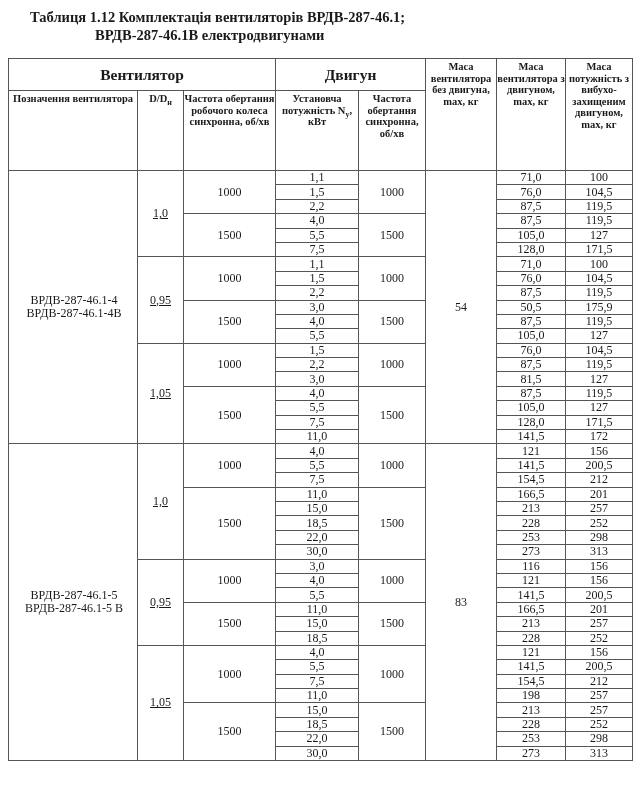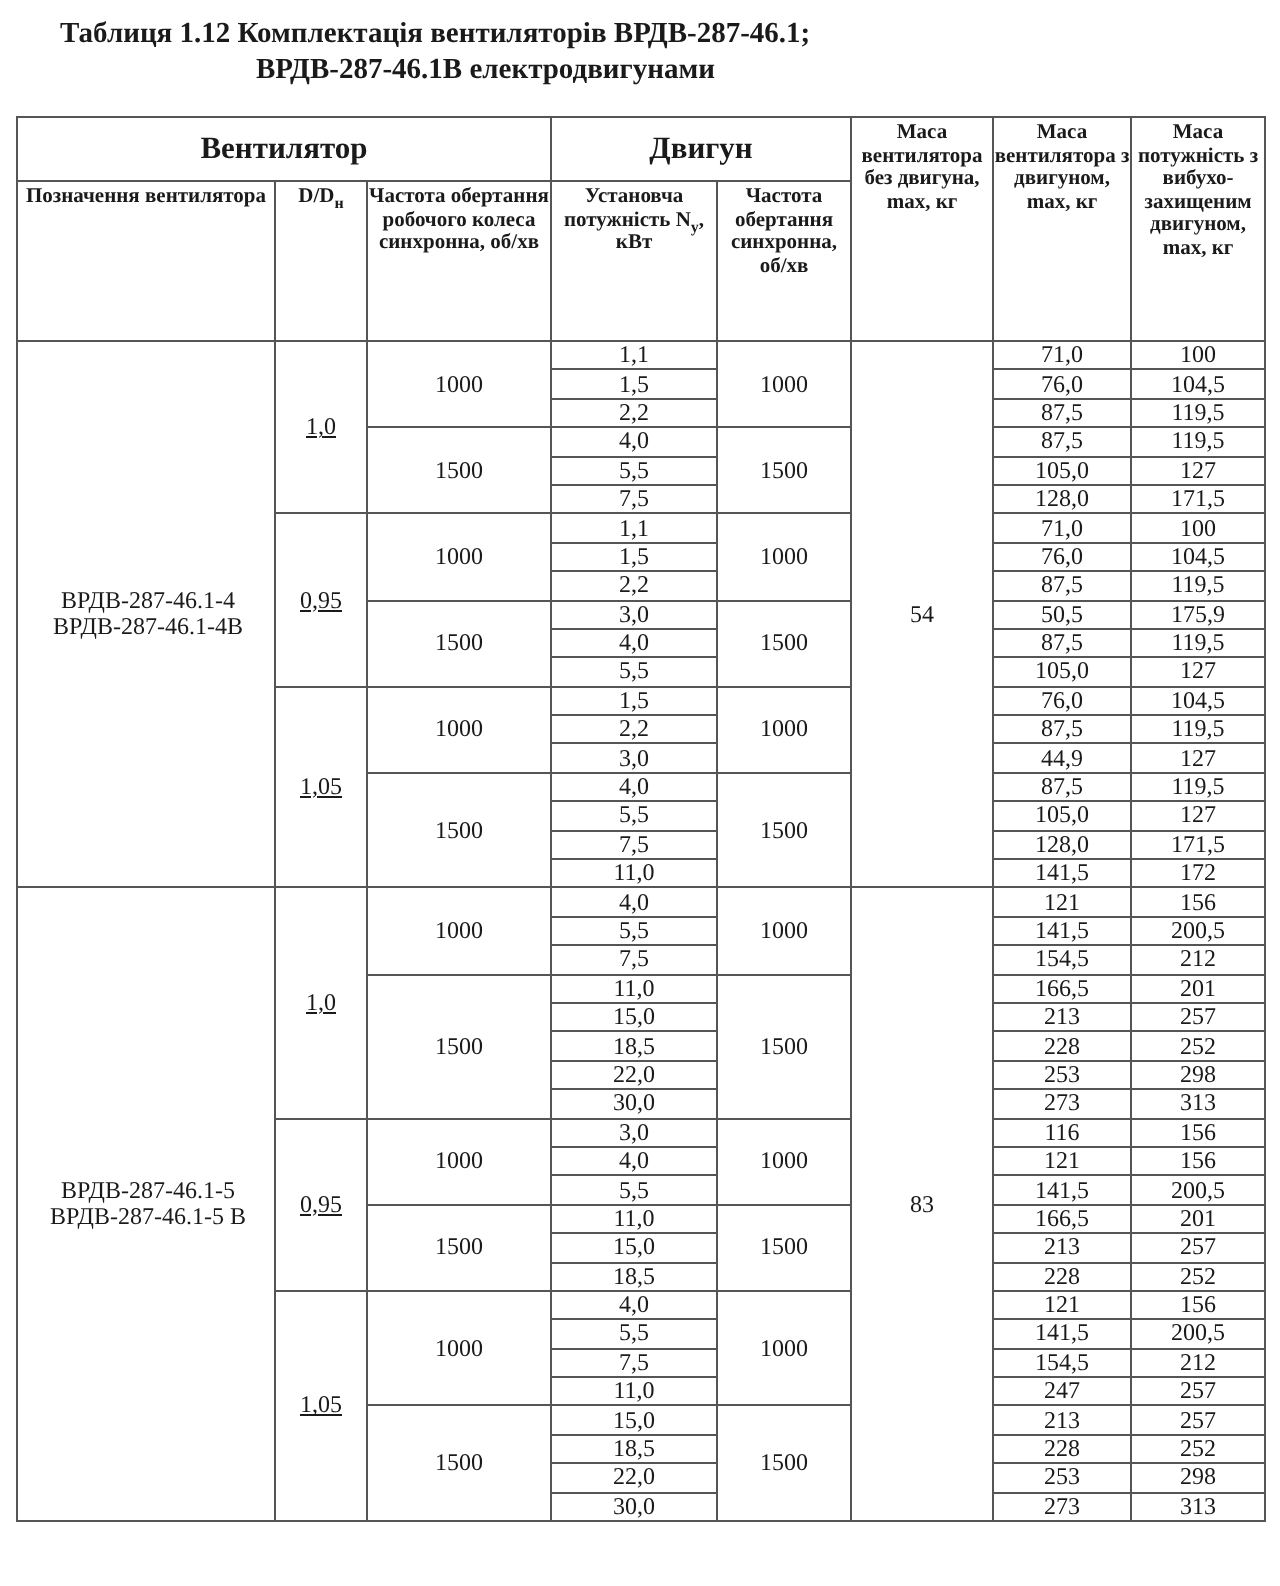--- a/index.html
+++ b/index.html
@@ -1,21 +1,21 @@
 <!DOCTYPE html>
 <html><head>
 <meta charset="utf-8">
 <style>
   html, body { margin: 0; padding: 0; background: #ffffff; }
   body { width: 640px; height: 793px; overflow: hidden; position: relative;
          font-family: "Liberation Serif", "DejaVu Serif", serif; color: #1a1a1a; }
   .title { position: absolute; left: 0; top: 8px; width: 640px; font-weight: bold;
            font-size: 14.5px; line-height: 18px; }
   .title .l1 { position: absolute; left: 30px; top: 0; white-space: nowrap; }
-  .title .l2 { position: absolute; left: 95px; top: 18px; white-space: nowrap; margin-left: 33px; }
+  .title .l2 { position: absolute; left: 95px; top: 18px; white-space: nowrap; }
   table.main { position: absolute; left: 8px; top: 58px; border-collapse: collapse;
                table-layout: fixed; width: 624px; border-radius: 28px; }
   table.main td, table.main th { border: 1px solid #555; padding: 0; text-align: center;
                vertical-align: middle; overflow: hidden; }
   table.main th { font-weight: bold; }
   .grp { font-size: 15.5px; height: 31px; }
   .sub { font-size: 10.5px; line-height: 11.5px; vertical-align: top !important;
          padding-top: 2px !important; font-weight: bold; }
   .mass { font-size: 10.5px; line-height: 11.5px; vertical-align: top !important;
           padding-top: 2px !important; font-weight: bold; }
@@ -145,21 +145,21 @@
         <td class="m1">76,0</td>
         <td class="m2">104,5</td>
       </tr>
       <tr class="drow">
         <td class="pw">2,2</td>
         <td class="m1">87,5</td>
         <td class="m2">119,5</td>
       </tr>
       <tr class="drow">
         <td class="pw">3,0</td>
-        <td class="m1">44,9</td>
+        <td class="m1">81,5</td>
         <td class="m2">127</td>
       </tr>
       <tr class="drow">
         <td class="rpm" rowspan="4">1500</td>
         <td class="pw">4,0</td>
         <td class="mrpm" rowspan="4">1500</td>
         <td class="m1">87,5</td>
         <td class="m2">119,5</td>
       </tr>
       <tr class="drow">
@@ -275,21 +275,21 @@
         <td class="m1">141,5</td>
         <td class="m2">200,5</td>
       </tr>
       <tr class="drow">
         <td class="pw">7,5</td>
         <td class="m1">154,5</td>
         <td class="m2">212</td>
       </tr>
       <tr class="drow">
         <td class="pw">11,0</td>
-        <td class="m1">247</td>
+        <td class="m1">198</td>
         <td class="m2">257</td>
       </tr>
       <tr class="drow">
         <td class="rpm" rowspan="4">1500</td>
         <td class="pw">15,0</td>
         <td class="mrpm" rowspan="4">1500</td>
         <td class="m1">213</td>
         <td class="m2">257</td>
       </tr>
       <tr class="drow">

